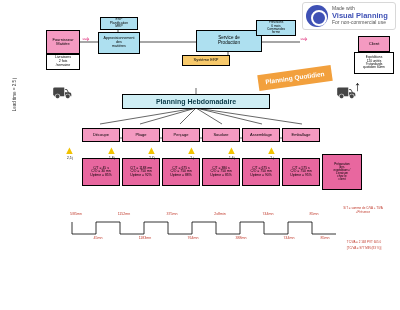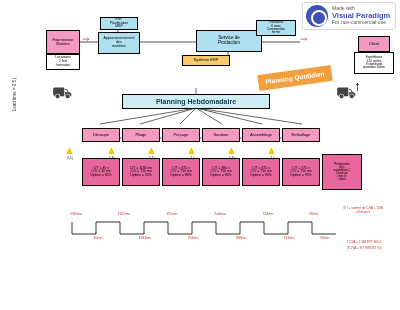--- a/index.html
+++ b/index.html
@@ -52,21 +52,21 @@
   </svg>
 
   <div class="t" style="left:-16px;top:92px;width:60px;transform:rotate(-90deg);font-size:4.5px;color:#333;">
     <span>Lead time = 2.5 j</span>
   </div>
 
   <div class="vp">
     <div class="vp-logo"></div>
     <div class="vp-txt">
       <div>Made with</div>
-      <div class="b">Visual Paradigm</div>
+      <div class="b">Visual Planning</div>
       <div>For non-commercial use</div>
     </div>
   </div>
 
   <div class="box pink" style="left:46px;top:30px;width:34px;height:24px;font-size:4px;white-space:pre-line;">
     <span>Fournisseur
 Matière</span>
   </div>
   <div class="box white" style="left:46px;top:54px;width:34px;height:16px;font-size:3.6px;white-space:pre-line;">
     <span>Livraisons

